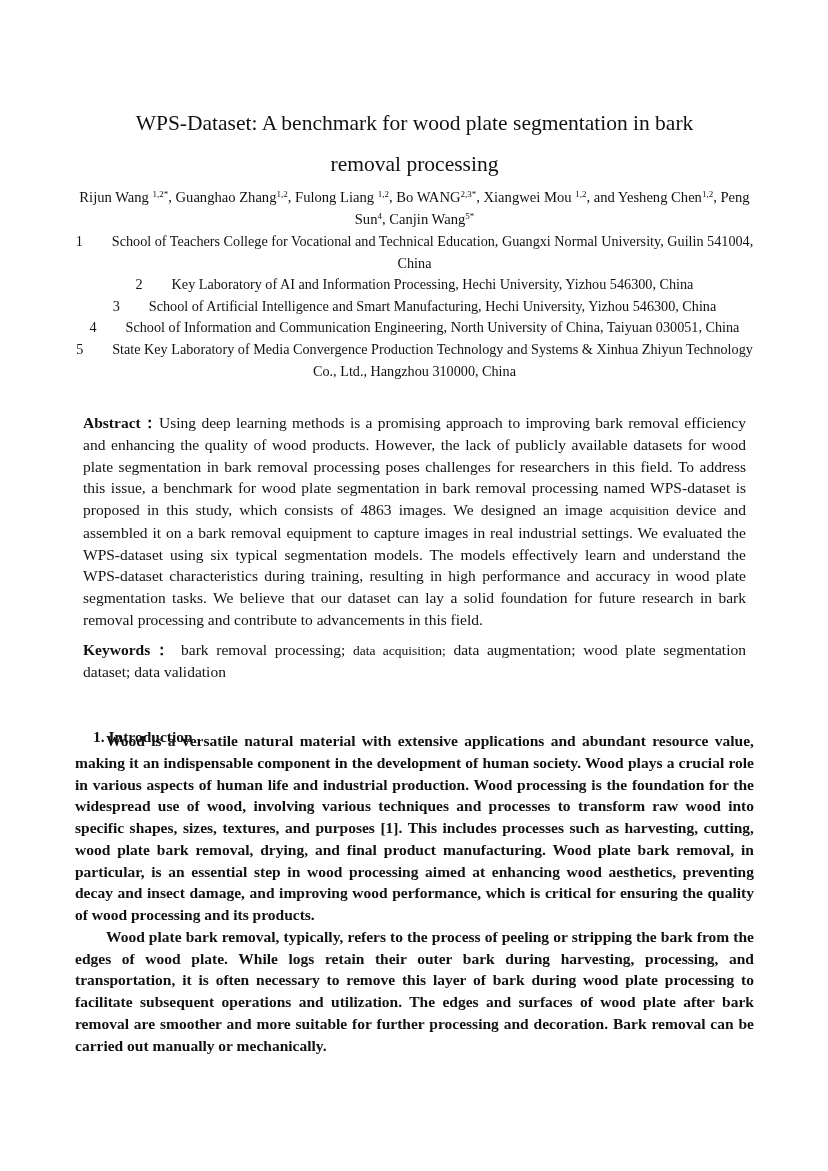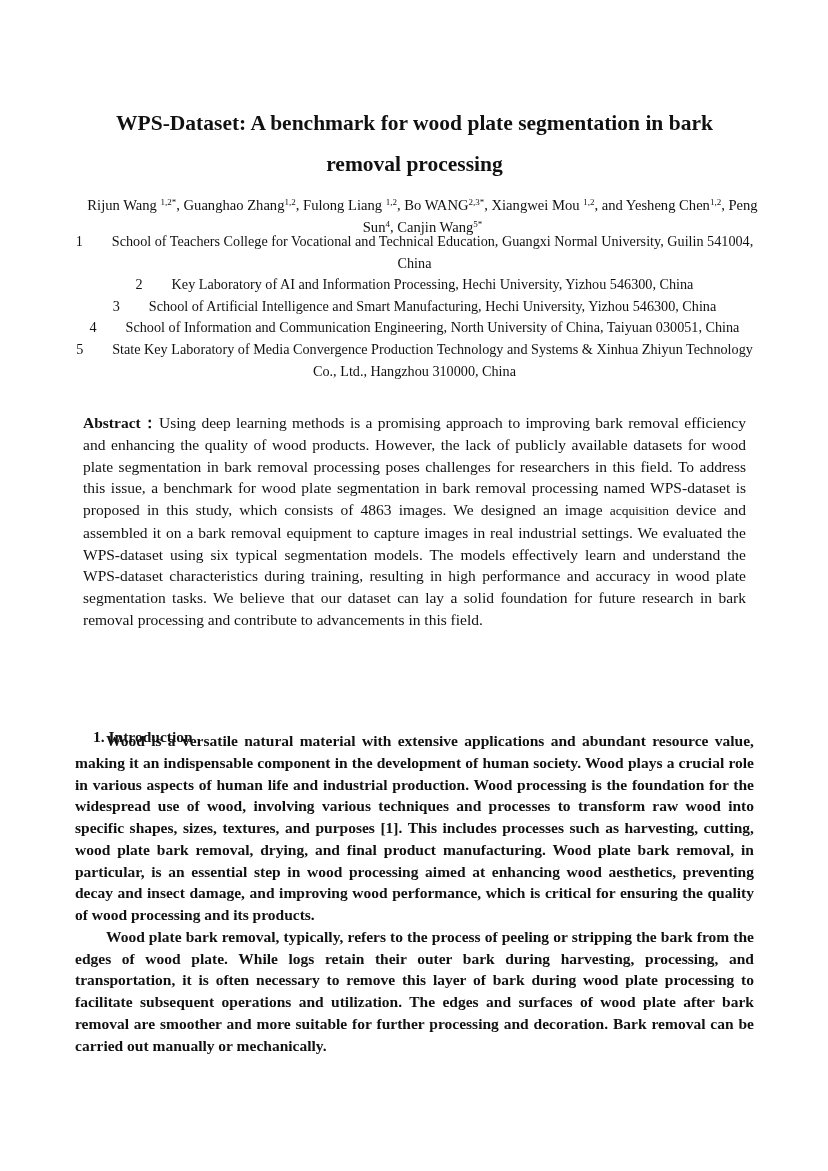--- a/index.html
+++ b/index.html
@@ -19,35 +19,35 @@
       position: absolute;
       left: 75px;
       top: 0;
       width: 679px;
     }
     .title {
       position: absolute;
       left: 0;
       width: 679px;
       text-align: center;
-      font-weight: bold;
+      font-weight: normal;
       font-size: 21.5px;
       line-height: 41px;
       top: 103px;
       margin: 0;
     }
     .authors {
       position: absolute;
       top: 187px;
       left: 0;
       width: 679px;
       text-align: center;
       font-size: 14.6px;
       line-height: 21.5px;
-      margin: 8px;
+      margin: 0;
     }
     .authors sup {
       font-size: 9px;
       line-height: 0;
       vertical-align: 5px;
     }
     .affils {
       position: absolute;
       top: 231px;
       left: 0;
@@ -124,20 +124,21 @@
   <ul class="affils">
       <li class="affil"><span class="num">1</span><span>School of Teachers College for Vocational and Technical Education, Guangxi Normal University, Guilin 541004, China</span></li>
       <li class="affil"><span class="num">2</span><span>Key Laboratory of AI and Information Processing, Hechi University, Yizhou 546300, China</span></li>
       <li class="affil"><span class="num">3</span><span>School of Artificial Intelligence and Smart Manufacturing, Hechi University, Yizhou 546300, China</span></li>
       <li class="affil"><span class="num">4</span><span>School of Information and Communication Engineering, North University of China, Taiyuan 030051, China</span></li>
       <li class="affil"><span class="num">5</span><span>State Key Laboratory of Media Convergence Production Technology and Systems &amp; Xinhua Zhiyun Technology Co., Ltd., Hangzhou 310000, China</span></li>
     </ul>
 
   <div class="abstract-block">
     <p><span class="label-bold">Abstract：</span><span>Using deep learning methods is a promising approach to improving bark removal efficiency and enhancing the quality of wood products. However, the lack of publicly available datasets for wood plate segmentation in bark removal processing poses challenges for researchers in this field. To address this issue, a benchmark for wood plate segmentation in bark removal processing named WPS-dataset is proposed in this study, which consists of 4863 images. We designed an image </span><span class="small-term">acquisition</span><span> device and assembled it on a bark removal equipment to capture images in real industrial settings. We evaluated the WPS-dataset using six typical segmentation models. The models effectively learn and understand the WPS-dataset characteristics during training, resulting in high performance and accuracy in wood plate segmentation tasks. We believe that our dataset can lay a solid foundation for future research in bark removal processing and contribute to advancements in this field.</span></p>
+    <p><span class="label-bold">Keywords：</span><span> bark removal processing; </span><span class="small-term">data acquisition;</span><span> data augmentation; wood plate segmentation dataset; data validation</span></p>
   </div>
 
   <h2 class="intro-heading">1. Introduction</h2>
 
   <div class="intro-body">
     <p>Wood is a versatile natural material with extensive applications and abundant resource value, making it an indispensable component in the development of human society. Wood plays a crucial role in various aspects of human life and industrial production. Wood processing is the foundation for the widespread use of wood, involving various techniques and processes to transform raw wood into specific shapes, sizes, textures, and purposes [1]. This includes processes such as harvesting, cutting, wood plate bark removal, drying, and final product manufacturing. Wood plate bark removal, in particular, is an essential step in wood processing aimed at enhancing wood aesthetics, preventing decay and insect damage, and improving wood performance, which is critical for ensuring the quality of wood processing and its products.</p>
     <p>Wood plate bark removal, typically, refers to the process of peeling or stripping the bark from the edges of wood plate. While logs retain their outer bark during harvesting, processing, and transportation, it is often necessary to remove this layer of bark during wood plate processing to facilitate subsequent operations and utilization. The edges and surfaces of wood plate after bark removal are smoother and more suitable for further processing and decoration. Bark removal can be carried out manually or mechanically.</p>
   </div>
 
 </div>

